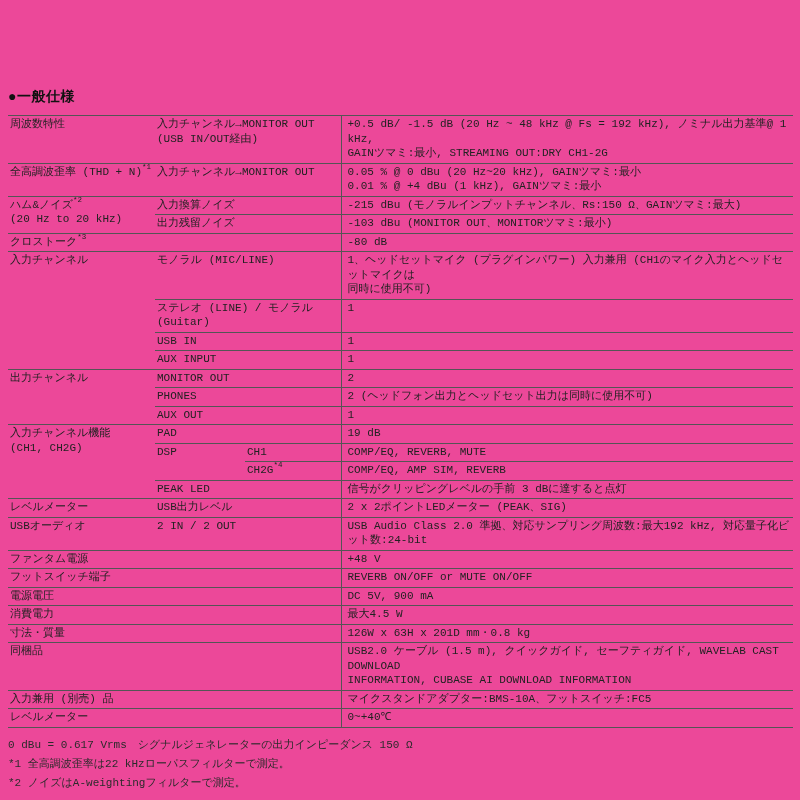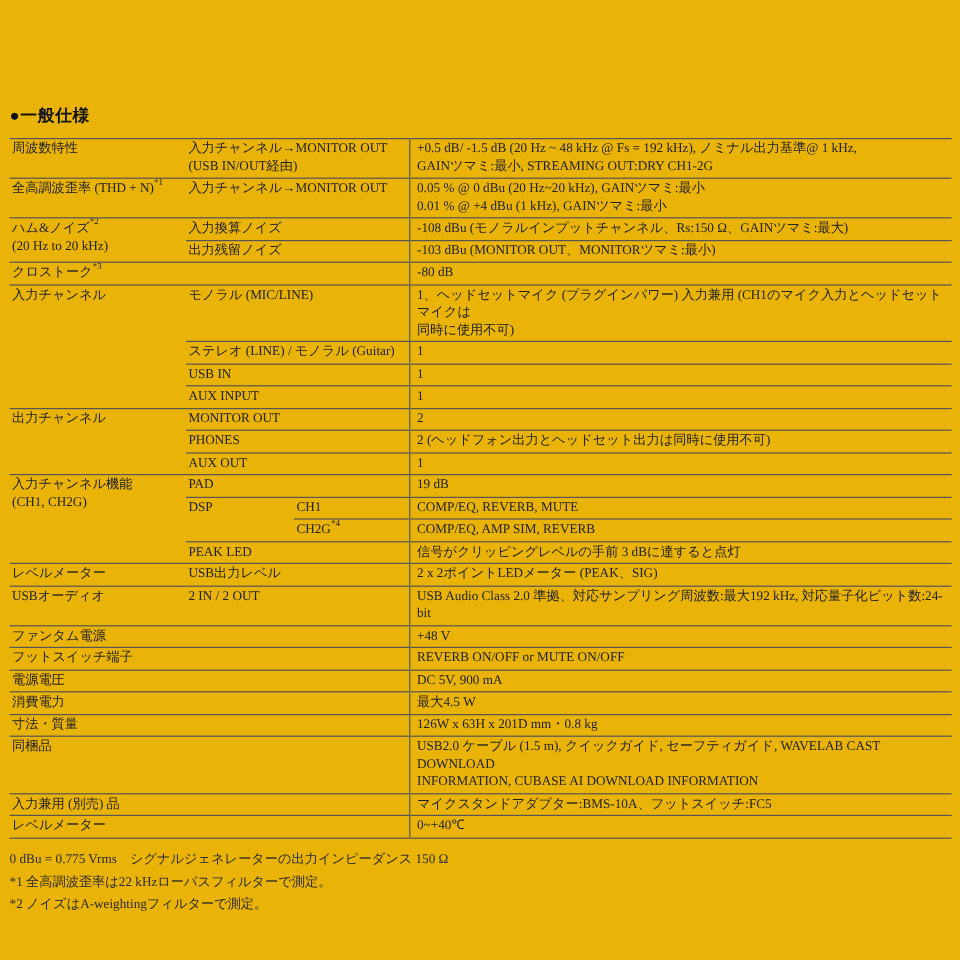--- a/index.html
+++ b/index.html
@@ -1,23 +1,23 @@
 <!DOCTYPE html>
 <html><head>
 <meta charset="utf-8">
 <style>
   html, body { margin: 0; padding: 0; background: #ffffff; }
   .page {
     position: relative;
     width: 800px;
     height: 800px;
-    background: #eab308;
+    background: #ec4899;
     box-sizing: border-box;
     padding: 88px 7px 0 8px;
-    font-family: Liberation Serif, serif;
+    font-family: Liberation Mono, monospace;
     color: #222222;
   }
   .section-title {
     font-size: 14px;
     font-weight: bold;
     color: #111111;
     margin: 0 0 9px 0;
     letter-spacing: 0.5px;
   }
   table.spec-table {
@@ -84,21 +84,21 @@
     <tr>
       <td><span>全高調波歪率 (THD + N)</span><sup>*1</sup></td>
       <td colspan="2">入力チャンネル→MONITOR OUT</td>
       <td class="val">0.05 % @ 0 dBu (20 Hz~20 kHz), GAINツマミ:最小
 0.01 % @ +4 dBu (1 kHz), GAINツマミ:最小</td>
     </tr>
 
     <tr>
       <td rowspan="2"><span>ハム&amp;ノイズ</span><sup>*2</sup><div>(20 Hz to 20 kHz)</div></td>
       <td colspan="2">入力換算ノイズ</td>
-      <td class="val">-108 dBu (モノラルインプットチャンネル、Rs:150 Ω、GAINツマミ:最大)</td>
+      <td class="val">-215 dBu (モノラルインプットチャンネル、Rs:150 Ω、GAINツマミ:最大)</td>
     </tr>
     <tr>
       <td colspan="2">出力残留ノイズ</td>
       <td class="val">-103 dBu (MONITOR OUT、MONITORツマミ:最小)</td>
     </tr>
 
     <tr>
       <td colspan="3"><span>クロストーク</span><sup>*3</sup></td>
       <td class="val">-80 dB</td>
     </tr>
@@ -205,19 +205,19 @@
 
     <tr>
       <td colspan="3">レベルメーター</td>
       <td class="val">0~+40℃</td>
     </tr>
 
   </tbody>
     </table>
 
   <div class="footnotes">
-    <p>0 dBu = 0.775 Vrms　シグナルジェネレーターの出力インピーダンス 150 Ω</p>
+    <p>0 dBu = 0.617 Vrms　シグナルジェネレーターの出力インピーダンス 150 Ω</p>
     <p>*1 全高調波歪率は22 kHzローパスフィルターで測定。</p>
     <p>*2 ノイズはA-weightingフィルターで測定。</p>
 
   </div>
 
 </div>
 
 </body></html>

